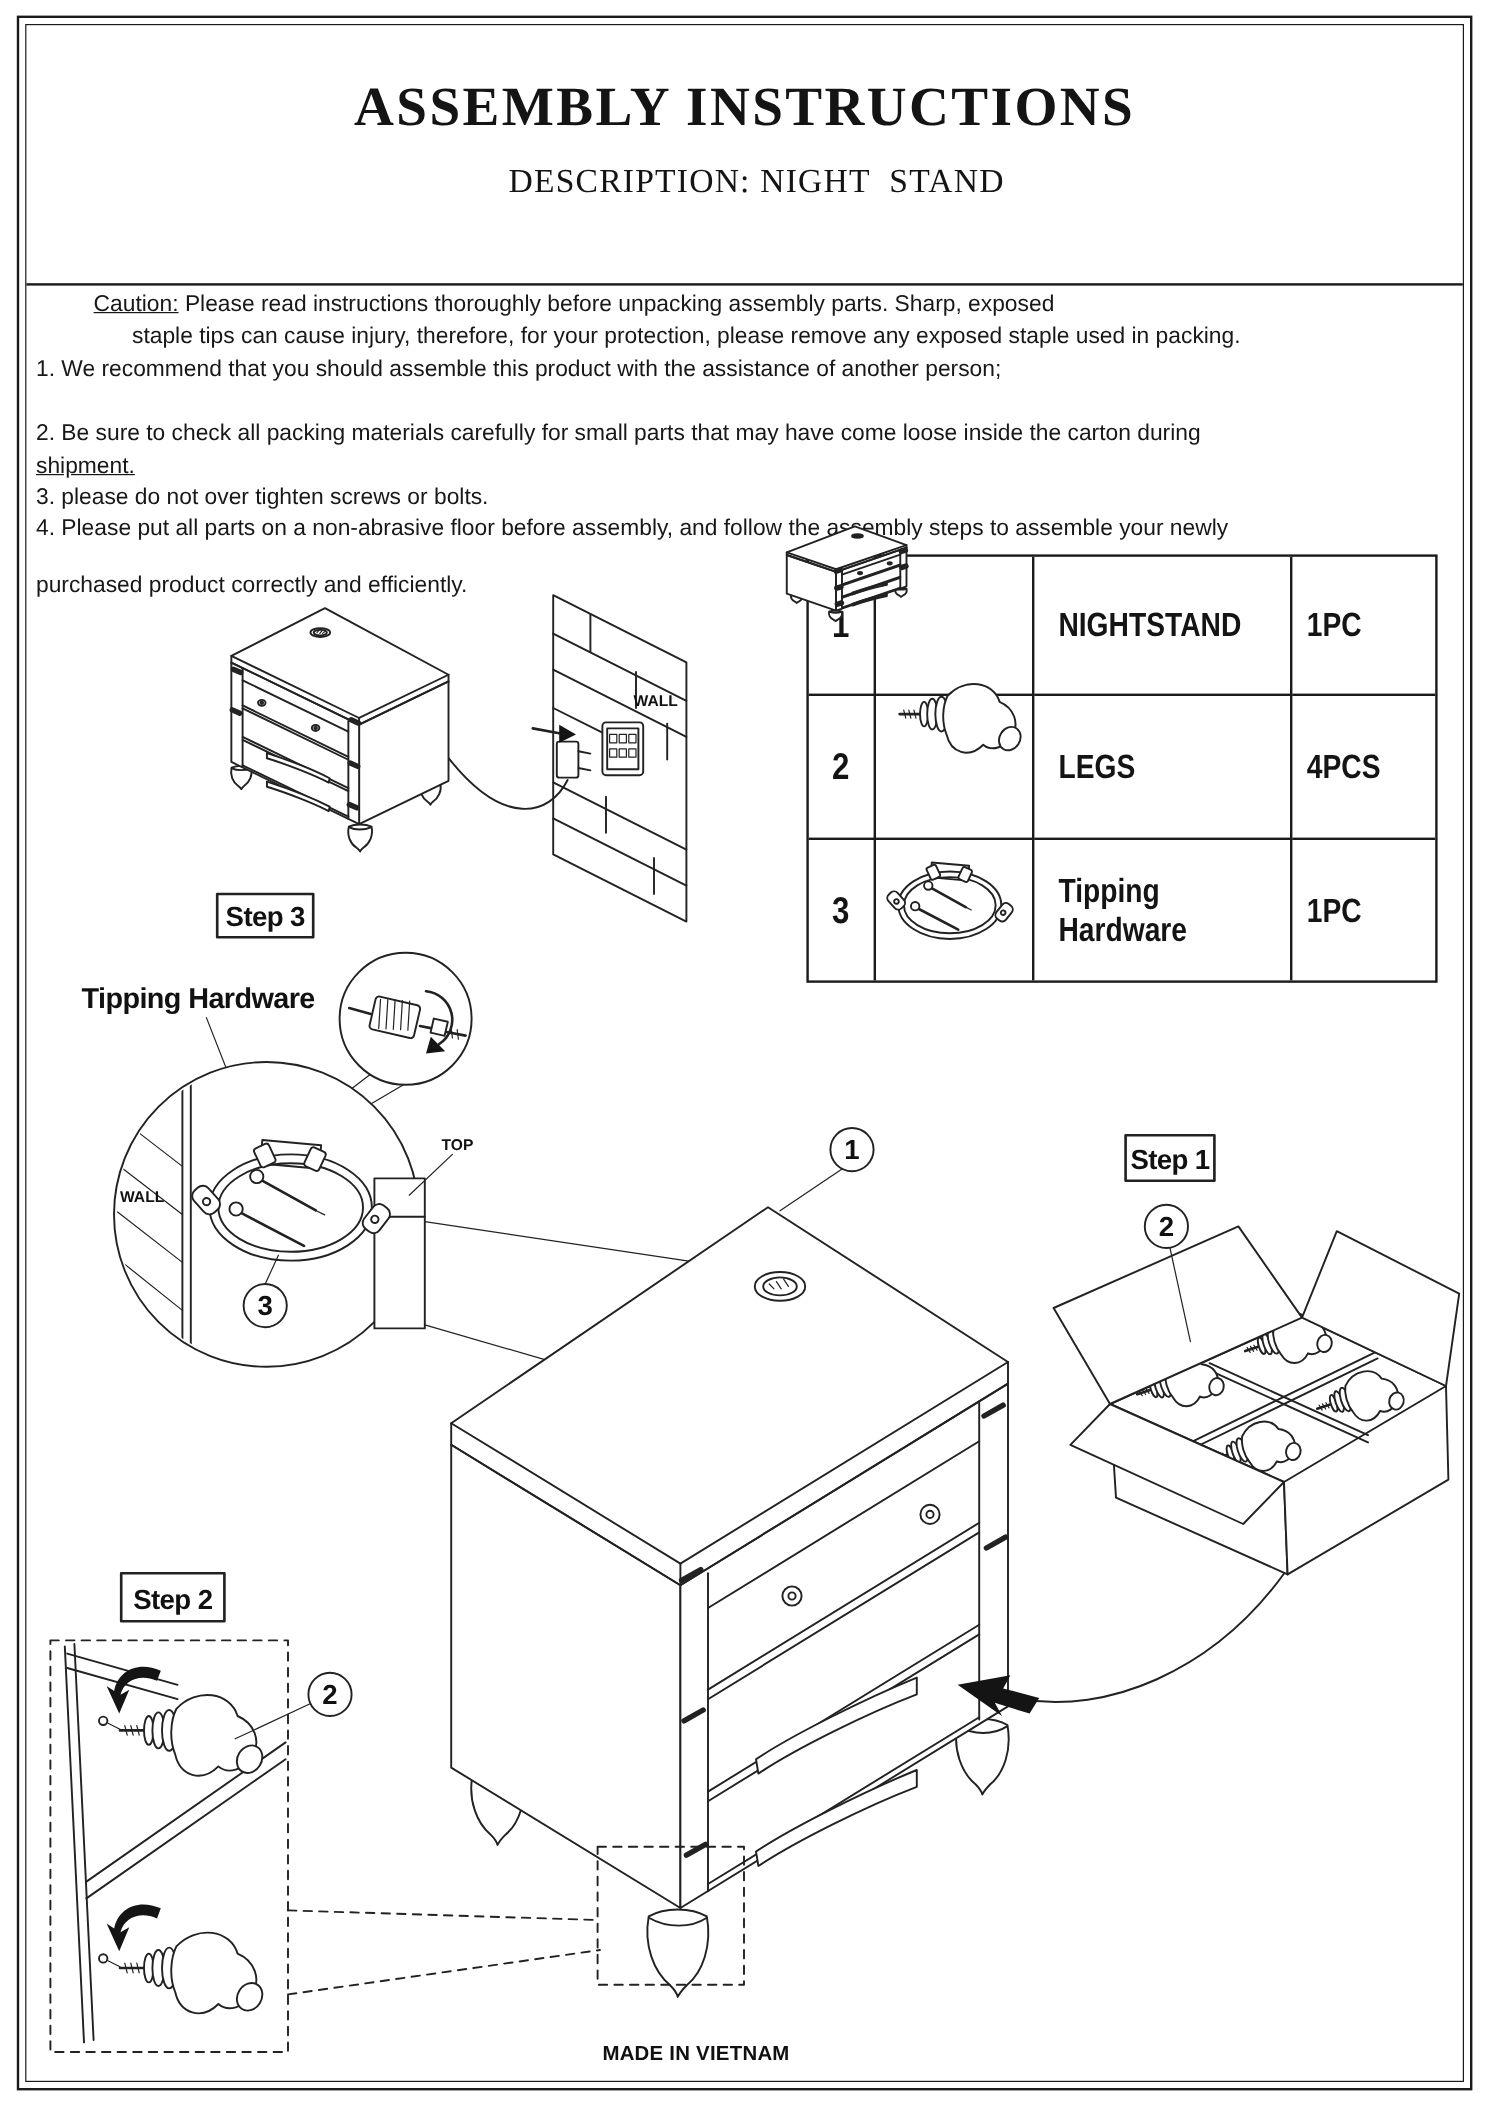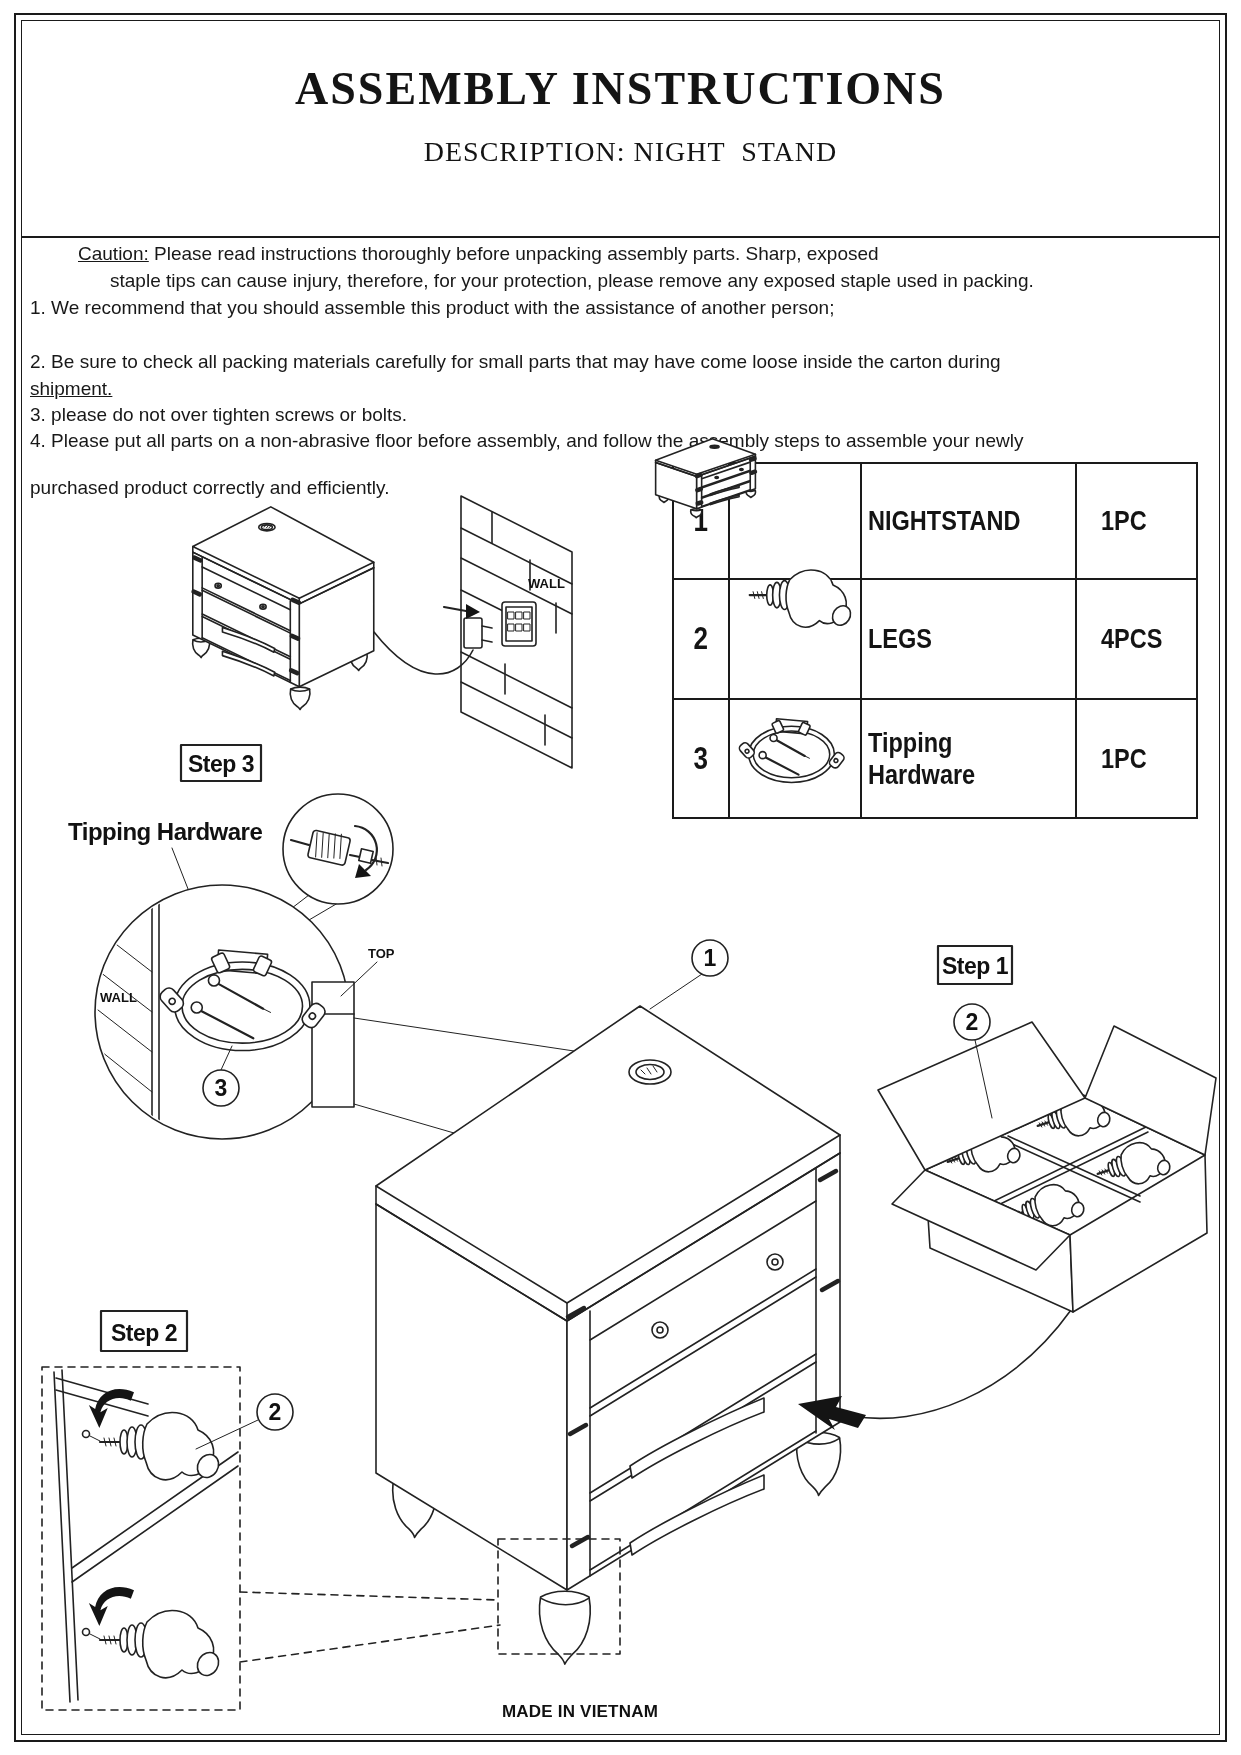--- a/index.html
+++ b/index.html
@@ -14,22 +14,22 @@
   .hdr-rule{position:absolute;left:22px;right:22px;top:236px;height:2px;background:#1a1a1a;}
   .note-line{position:absolute;left:30px;font-size:19px;line-height:21px;white-space:nowrap;color:#181818;}
   .caution{text-decoration:underline;}
   .pt{position:absolute;left:672px;top:462px;border:2px solid #1a1a1a;display:grid;
       grid-template-columns:56px 132px 215px 119px;grid-template-rows:116px 120px 117px;}
   .pt>div{border-right:2px solid #1a1a1a;border-bottom:2px solid #1a1a1a;display:flex;align-items:center;}
   .pt>div.cend{border-right:none;} .pt>div.rend{border-bottom:none;}
   .pt-no{justify-content:center;font-weight:bold;font-size:31px;}
   .pt-no span, .pt-name span, .pt-qty span{display:inline-block;transform:scaleX(0.84);transform-origin:left center;}
   .pt-no span{transform-origin:center;}
-  .pt-name{padding-left:6px;font-weight:bold;font-size:28px;}
-  .pt-qty{padding-left:24px;font-weight:bold;font-size:28px;}
+  .pt-name{padding-left:20px;font-weight:bold;font-size:28px;}
+  .pt-qty{padding-left:12px;font-weight:bold;font-size:28px;}
   .overlay{position:absolute;left:0;top:0;width:1241px;height:1755px;pointer-events:none;}
   .overlay path,.overlay line,.overlay polyline,.overlay polygon,.overlay rect,
   .overlay circle,.overlay ellipse{stroke:#222;fill:none;stroke-width:1.6;
       stroke-linecap:round;stroke-linejoin:round;vector-effect:non-scaling-stroke;}
   .overlay .f{fill:#fff;} .overlay .solid{fill:#141414;stroke:none;}
   .overlay .thin{stroke-width:1;} .overlay .thick{stroke-width:2.2;} .overlay .tick{stroke-width:4.5;}
   .overlay .dash{stroke-dasharray:7 6;stroke-width:1.6;}
   .overlay text{stroke:none;fill:#111;}
   .t-step{font:bold 23px "Liberation Sans",sans-serif;letter-spacing:-0.5px;}
   .t-co{font:bold 23px "Liberation Sans",sans-serif;}

